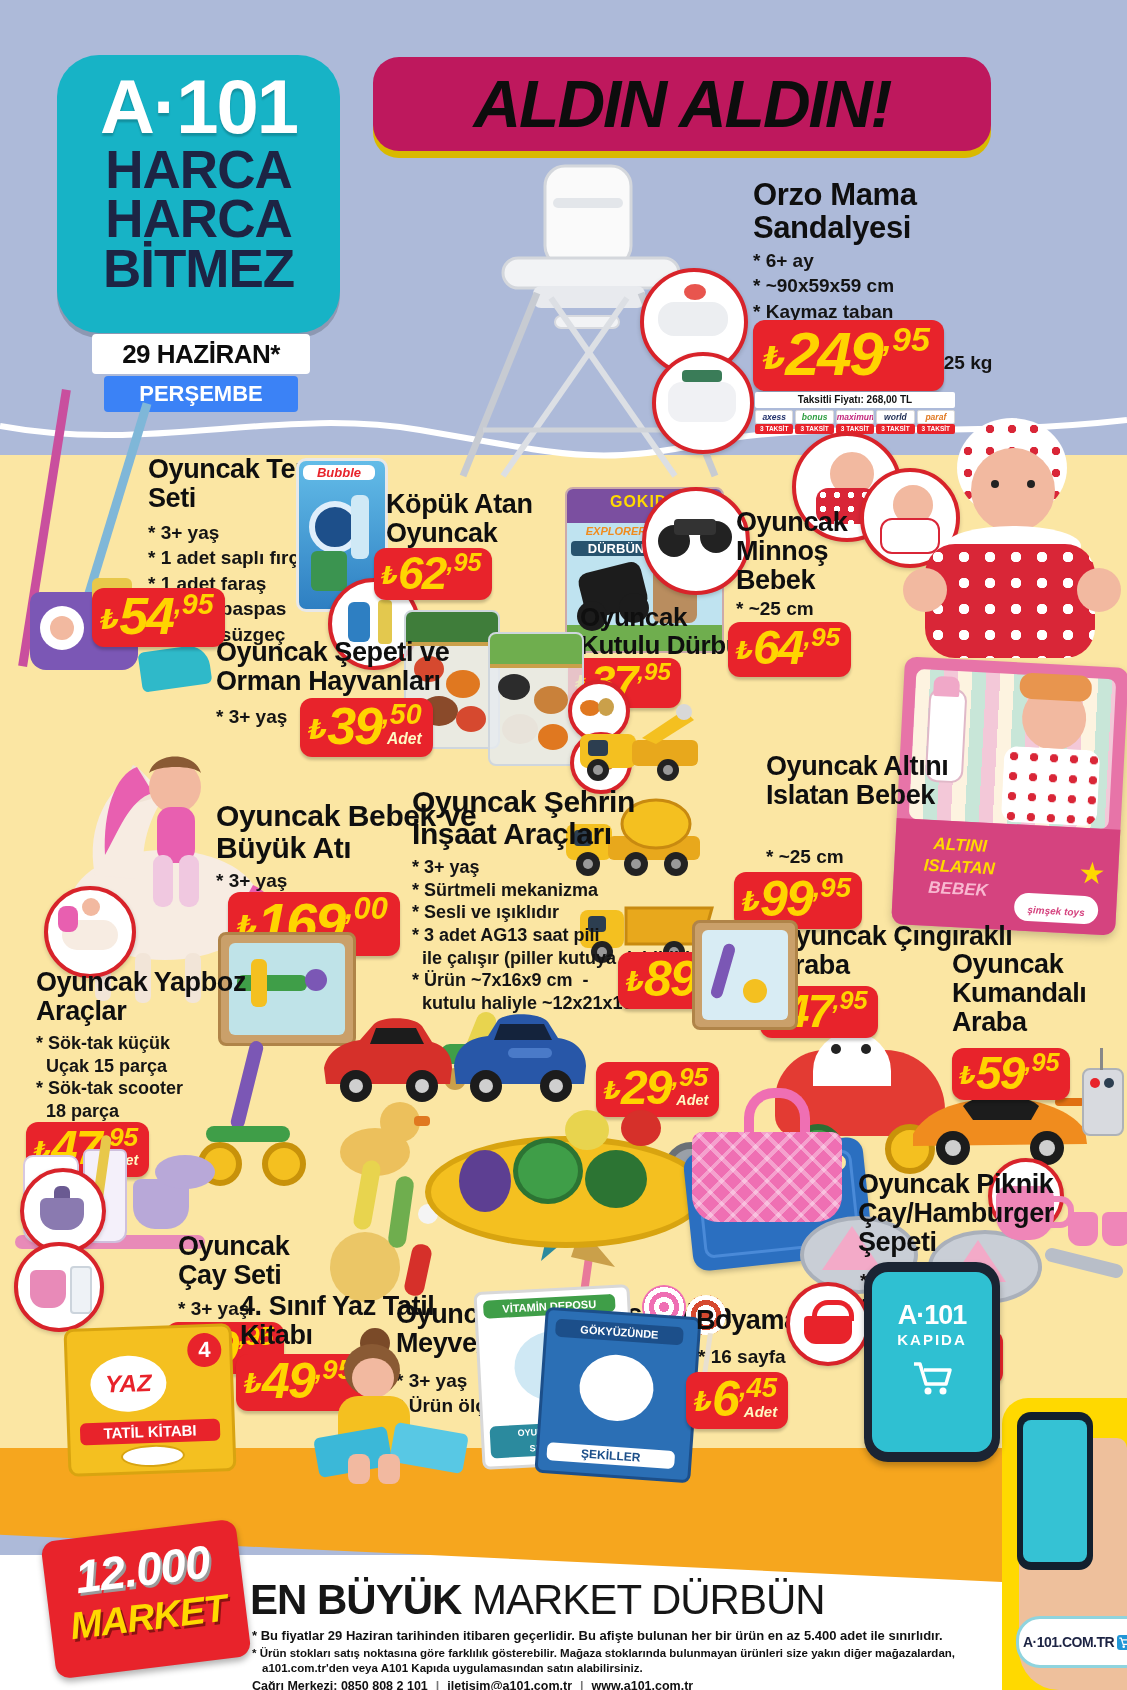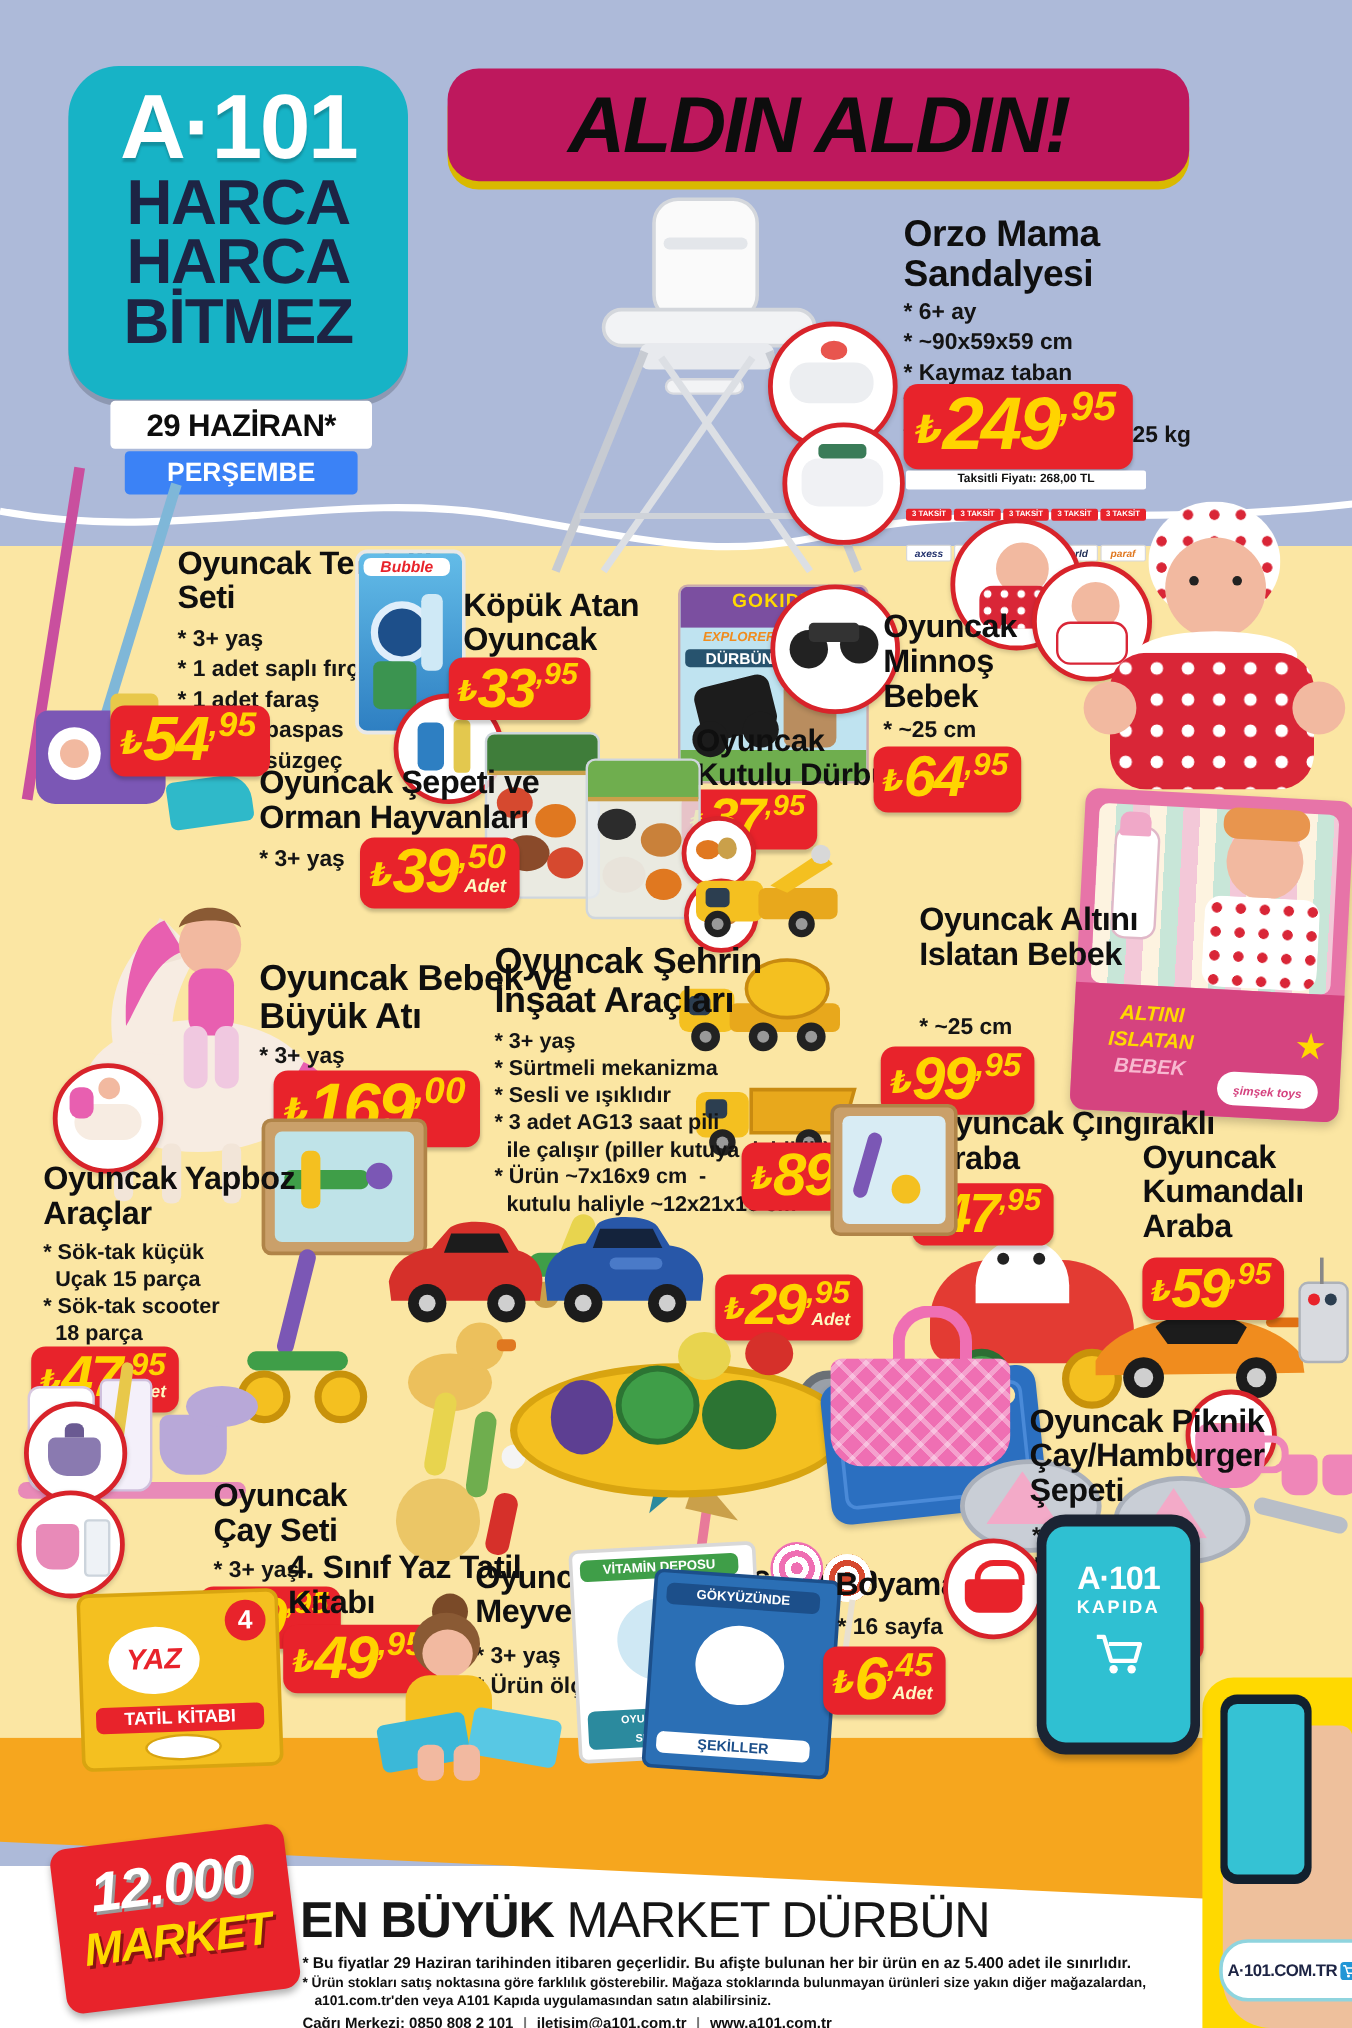--- a/index.html
+++ b/index.html
@@ -41,21 +41,21 @@
   .price .pdec{font-size:.55em;line-height:1;}
   .price .unit{font-size:.3em;color:#fef9c3;font-style:italic;font-weight:800;align-self:flex-end;margin-top:.1em;}
   .price .unit:empty{display:none;}
   .pz62{font-size:62px;} .pz56{font-size:56px;} .pz52{font-size:52px;} .pz50{font-size:50px;}
   .pz48{font-size:48px;} .pz46{font-size:46px;} .pz44{font-size:44px;}
   
   #installment-bar{position:absolute;left:755px;top:392px;width:200px;height:16px;background:#fff;border-radius:2px;
                    font-size:10px;font-weight:800;color:#111;text-align:center;line-height:16px;}
   #brands{position:absolute;left:755px;top:410px;width:200px;display:flex;gap:2px;}
   .brand{flex:1;background:#fff;border:1px solid #d8d8d8;font-size:8.5px;font-weight:800;font-style:italic;
-         text-align:center;line-height:12px;color:#20306b;border-radius:2px;overflow:hidden;margin-top:44px;}
+         text-align:center;line-height:12px;color:#20306b;border-radius:2px;overflow:hidden;}
   .brand:nth-child(2){color:#2f9e41;} .brand:nth-child(3){color:#c4287d;}
   .brand:nth-child(4){color:#1b2a52;} .brand:nth-child(5){color:#e07820;}
   #badges{position:absolute;left:755px;top:424px;width:200px;display:flex;gap:2px;}
   .tbadge{flex:1;background:#e8232b;color:#fff;font-size:6.5px;font-weight:700;text-align:center;line-height:10px;
           border-radius:2px;}
   
   .circ{position:absolute;background:#fff;border:4px solid #d8232a;border-radius:50%;
         box-shadow:0 2px 4px rgba(0,0,0,.18);overflow:hidden;}
   .blob{position:absolute;border-radius:50%;}
   
@@ -197,21 +197,21 @@
     <div class="blob" style="left:52px;top:34px;width:18px;height:64px;background:#cfe9f6;border-radius:6px;"></div>
     <div class="blob" style="left:12px;top:90px;width:36px;height:40px;background:#3b9450;border-radius:6px;"></div>
   </div>
   <div class="circ" style="left:328px;top:578px;width:84px;height:84px">
     <div class="blob" style="left:16px;top:20px;width:22px;height:40px;background:#2e7fc2;border-radius:6px;"></div>
     <div class="blob" style="left:46px;top:18px;width:14px;height:44px;background:#e3c84e;border-radius:4px;"></div>
   </div>
   <div class="ptitle" style="left:386px;top:490px;width:210px">Köpük Atan Oyuncak</div>
   <div class="price pz46" style="left:374px;top:548px">
     <span class="tl">₺</span>
-      <span class="pint">33</span>
+      <span class="pint">62</span>
       <span class="dd">
         <span class="pdec">,95</span>
       </span>
   </div>
 
   <div class="ill" style="left:565px;top:487px;width:155px;height:162px;border-radius:8px;overflow:hidden;border:2px solid #caa;background:#bfe3f0;">
     <div style="position:absolute;left:0;top:0;width:100%;height:34px;background:#7b4fa0;"></div>
     <div class="label" style="left:0;top:4px;width:100%;font-size:16px;color:#ffd900;letter-spacing:1px;">GOKIDY</div>
     <div class="label" style="left:4px;top:36px;width:90px;font-size:11px;color:#f08c1e;font-style:italic;">EXPLORER</div>
     <div class="label" style="left:4px;top:52px;width:90px;font-size:13px;color:#fff;background:#27536e;border-radius:4px;">DÜRBÜN</div>

